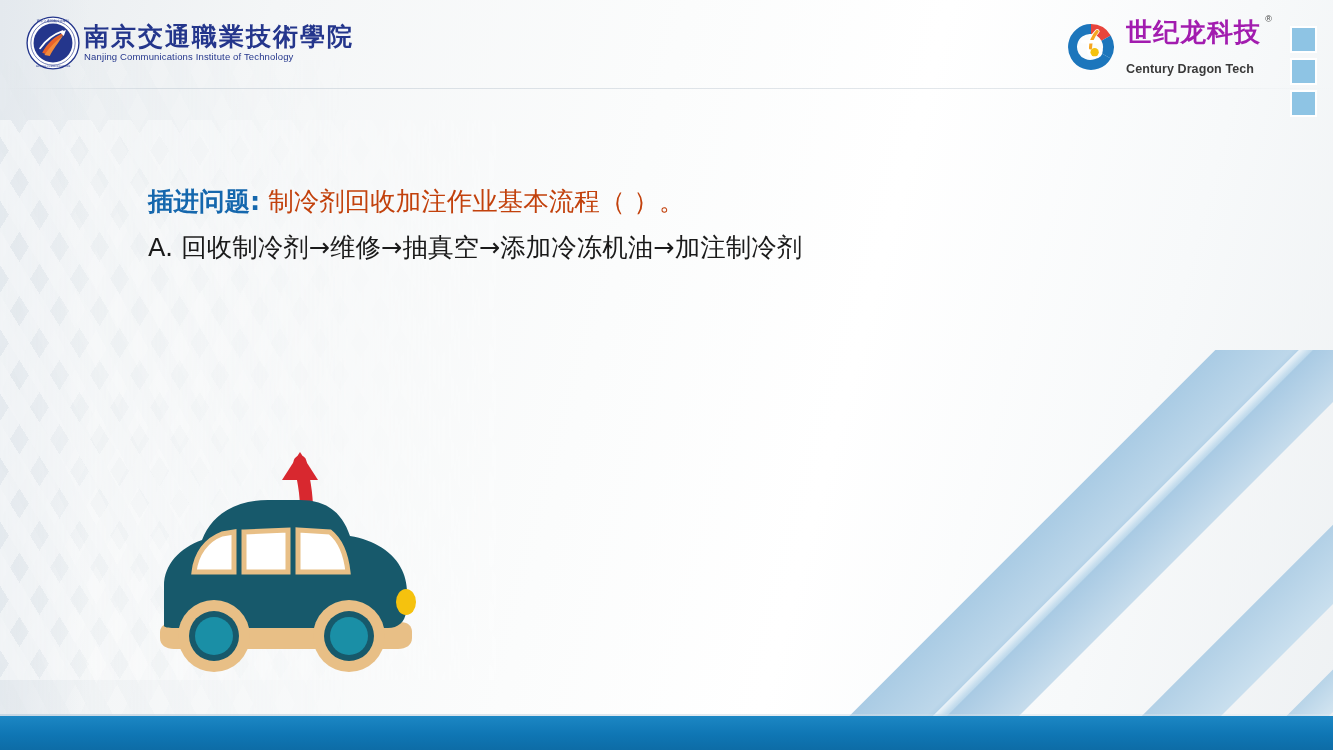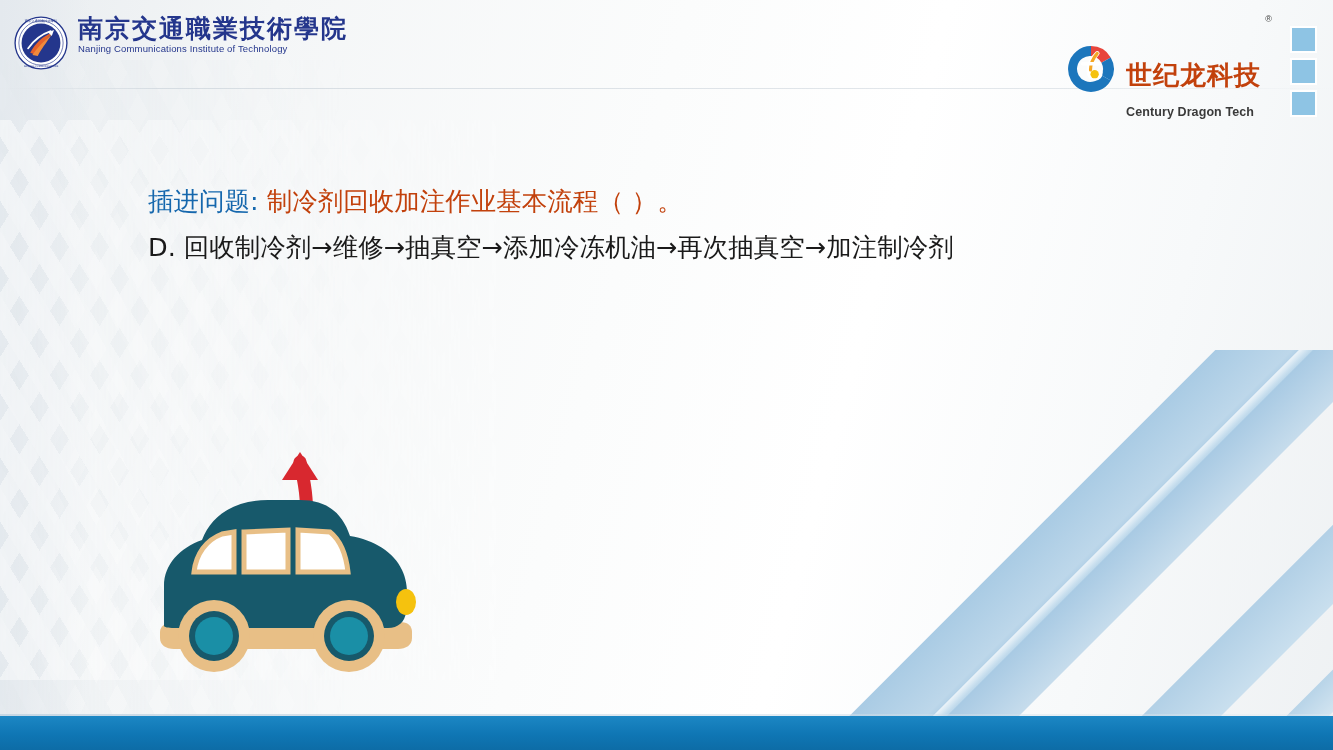--- a/index.html
+++ b/index.html
@@ -85,22 +85,22 @@
   }
 
   
   .header-rule {
     position: absolute; left: 0; top: 88px; width: 1333px; height: 1px;
     background: linear-gradient(to right, rgba(205,213,220,.0), rgba(205,213,220,.75) 12%, rgba(205,213,220,.55) 80%, rgba(205,213,220,0));
   }
 
   
   .logo-left {
-    position: absolute; left: 14px; top: 16px;
-    display: flex; gap: 10px;
+    position: absolute; left: 26px; top: 16px;
+    display: flex; align-items: center; gap: 4px;
   }
   .seal { width: 54px; height: 54px; flex: 0 0 auto; }
   .uni-text { display: flex; flex-direction: column; gap: 2px; }
   .uni-cn {
     font-size: 25px; font-weight: 700; color: #24368c;
     letter-spacing: 2px; line-height: 1.05;
     font-family: "DejaVu Serif", "Liberation Serif", serif;
   }
   .uni-en {
     font-size: 9.5px; font-weight: 400; color: #24368c;
@@ -112,24 +112,23 @@
     position: absolute; right: 72px; top: 18px;
     display: flex; align-items: center; gap: 9px;
   }
   .cd-mark { width: 52px; height: 52px; flex: 0 0 auto; }
   .cd-text { display: flex; flex-direction: column; position: relative; }
   .cd-reg {
     position: absolute; top: -4px; right: -11px;
     font-size: 9px; color: #3d3d3d;
   }
   .cd-cn {
-    font-size: 26px; font-weight: 700; color: #c2410c;
+    font-size: 26px; font-weight: 700; color: #a21caf;
     letter-spacing: 1px; line-height: 1.08;
     font-family: "DejaVu Sans", "Liberation Sans", sans-serif;
-    margin-top: 43px;
   }
   .cd-en {
     font-size: 12.5px; font-weight: 600; color: #3a3a3a;
     letter-spacing: .1px; line-height: 1.1; margin-top: 17px;
   }
   .squares {
     position: absolute; right: 18px; top: 28px;
     display: flex; flex-direction: column; gap: 9px;
   }
   .sq {
@@ -146,21 +145,21 @@
     font-family: "DejaVu Sans", "Liberation Sans", sans-serif;
   }
 
   .qblock { position: absolute; left: 148px; top: 185px; width: 1130px; }
   .qline {
     font-size: 25.5px; color: #1a1a1a; line-height: 1.32;
     white-space: nowrap;
     font-family: "DejaVu Sans", "Liberation Sans", sans-serif;
   }
   .qline.prompt { margin-bottom: 12px; }
-  .qlabel { color: #1567ad; font-weight: 400; }
+  .qlabel { color: #1567ad; font-weight: 700; }
   .qbody { color: #c2410c; }
   .opt { margin-bottom: 11px; }
   .opt-letter { color: #1a1a1a; }
 
   
   .car-wrap {
     position: absolute; left: 150px; top: 436px;
     width: 330px; height: 250px;
   }
 </style>
@@ -224,27 +223,27 @@
     <div class="sq"></div>
   </div>
 
 
   <div class="qblock">
     <div class="qline prompt">
       <span class="qlabel">插进问题:</span>
       <span class="qbody">制冷剂回收加注作业基本流程（ ）。</span>
     </div>
 
-
-
-
     <div class="qline opt">
-      <span class="opt-letter">D.</span>
-      <span>回收制冷剂→维修→抽真空→添加冷冻机油→再次抽真空→加注制冷剂</span>
-    </div>
+      <span class="opt-letter">A.</span>
+      <span>回收制冷剂→维修→抽真空→添加冷冻机油→加注制冷剂</span>
+    </div>
+
+
+
   </div>
 
   <div class="car-wrap">
     <svg viewBox="0 0 330 250" width="330" height="250">
 
       <g fill="none" stroke="#d8282f" stroke-width="13" stroke-linecap="round" stroke-linejoin="round">
         <path d="M66 118 C86 126 104 120 112 104 C119 90 112 76 99 76
                  C87 76 80 88 86 100 C94 116 116 124 138 112
                  C152 104 158 84 156 62 C155 48 152 36 150 26"></path>
       </g>

